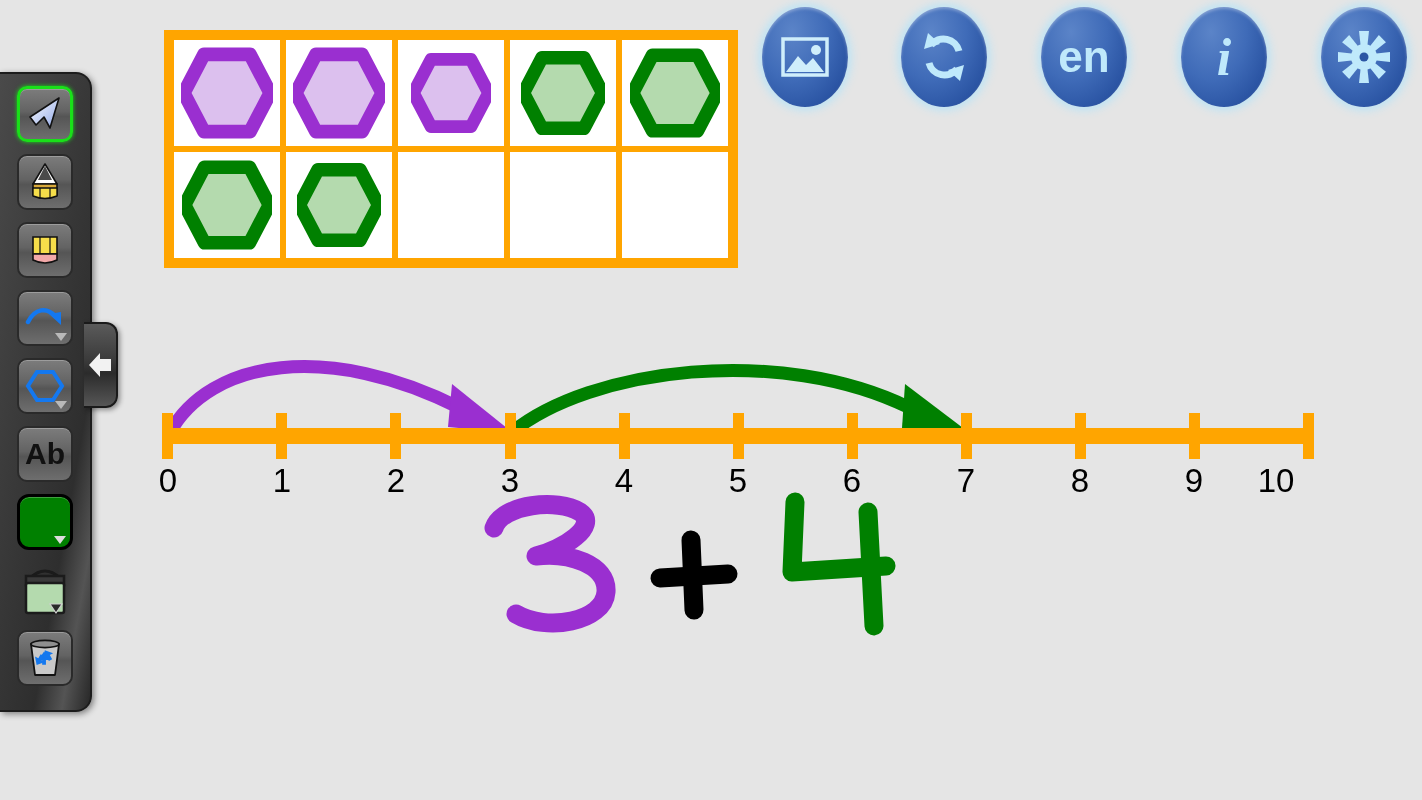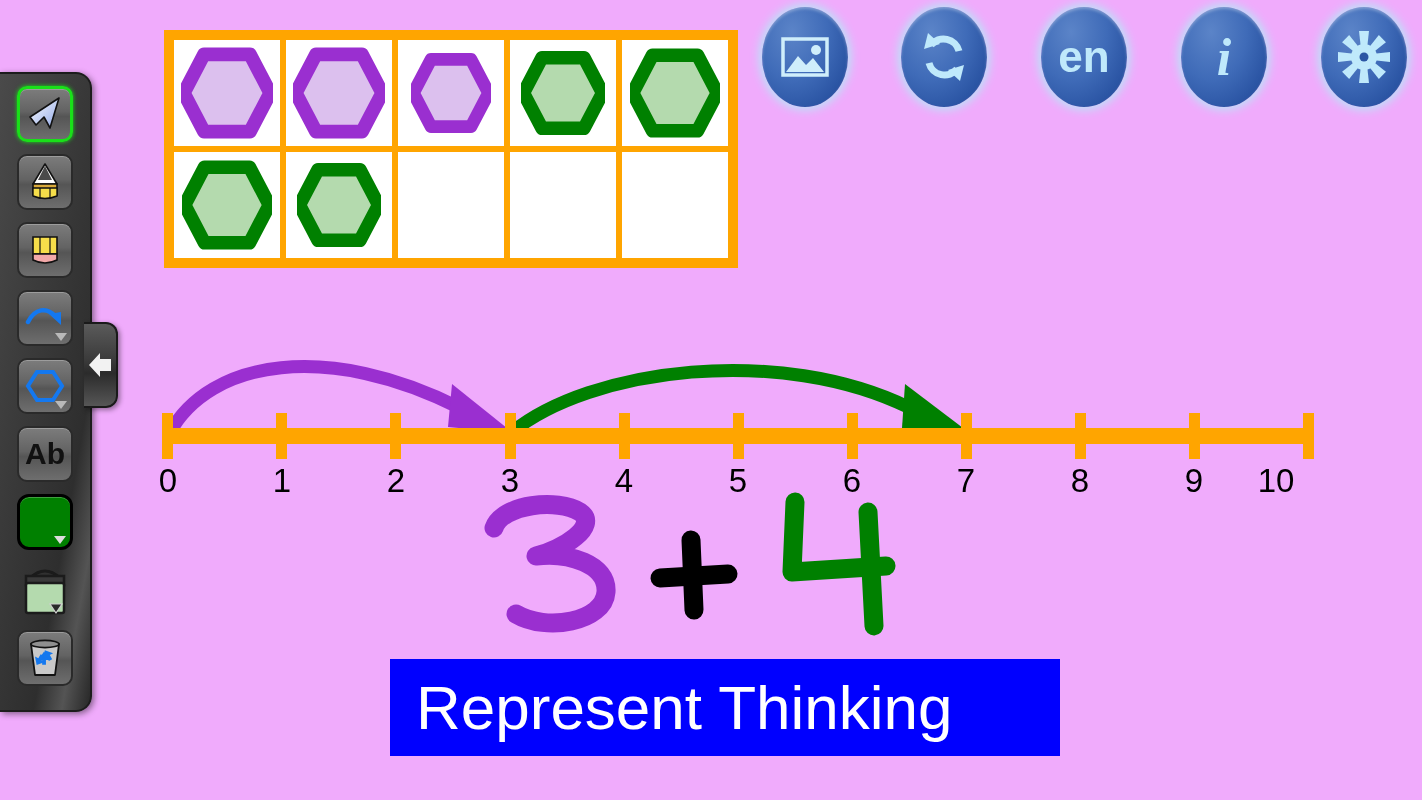--- a/index.html
+++ b/index.html
@@ -6,21 +6,21 @@
   html, body {
     margin: 0; padding: 0;
     width: 1422px; height: 800px;
     background: #ffffff;
     font-family: "Liberation Sans", sans-serif;
     overflow: hidden;
   }
   #stage {
     position: relative;
     width: 1422px; height: 800px;
-    background: #f0abfc;
+    background: #e5e5e5;
   }
 
   
   .toolbar {
     position: absolute;
     left: 0px; top: 72px;
     width: 92px; height: 640px;
     border-radius: 0 16px 16px 0;
     background: linear-gradient(100deg, #4a4a4a 0%, #3a3a3a 40%, #2e2e2e 72%, #545454 86%, #272727 100%);
     border: 2px solid #1c1c1c;
@@ -304,23 +304,20 @@
         <path d="M210,98 L278,94" fill="none" stroke="#000000" stroke-width="19" stroke-linecap="round"></path>
       </g>
 
       <g>
         <path d="M345,22 L342,92 L436,86" fill="none" stroke="#008000" stroke-width="19" stroke-linecap="round" stroke-linejoin="round"></path>
         <path d="M418,32 L424,146" fill="none" stroke="#008000" stroke-width="19" stroke-linecap="round"></path>
       </g>
     </svg>
   </div>
 
-  <div class="banner">
-    <span class="banner-text">Represent Thinking</span>
-  </div>
 
   <div class="toolbar">
 
     <div class="tool selected">
       <svg width="38" height="38" viewBox="0 0 38 38">
         <defs>
           <linearGradient id="curg" x1="0" y1="0" x2="1" y2="1">
             <stop offset="0%" stop-color="#ffffff"></stop>
             <stop offset="100%" stop-color="#8fa7e8"></stop>
           </linearGradient>

